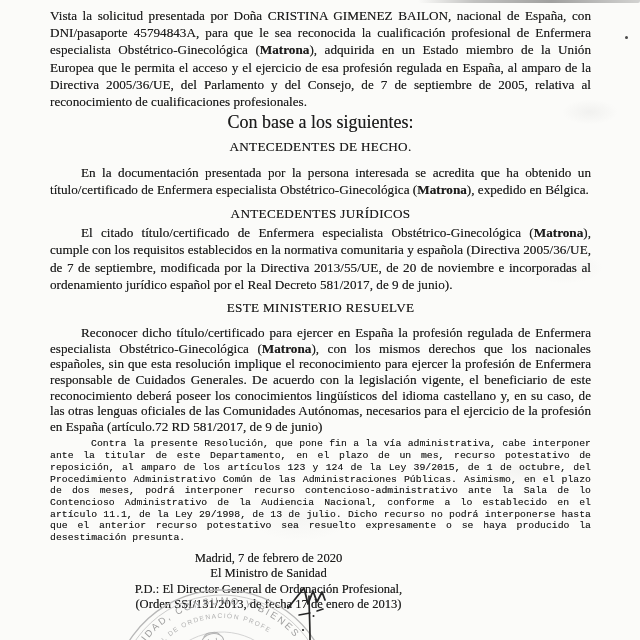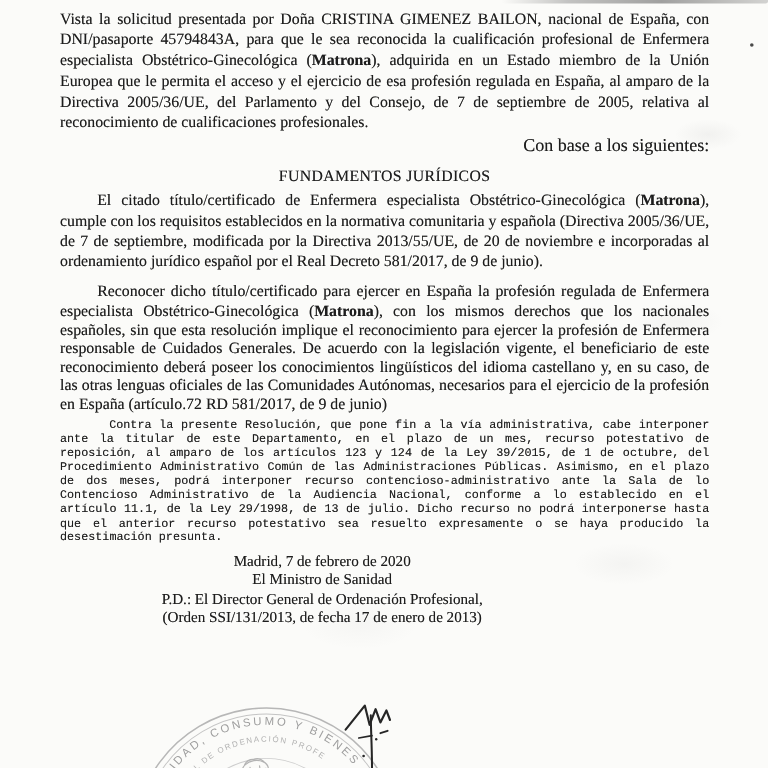--- a/index.html
+++ b/index.html
@@ -36,21 +36,21 @@
     position: absolute; left: 50px; top: 0; width: 541px;
   }
   .body-par {
     margin: 0; font-size: 13.2px; line-height: 17.2px;
     text-align: justify; text-shadow: 0 0 0.5px rgba(20,20,20,0.55);
   }
   .indent { text-indent: 31px; }
   .b { font-weight: bold; }
   .par-intro { margin-top: 7px; }
   .lead-in {
-    margin: 4px 0 0 0; font-size: 15px; line-height: 17.2px; text-align: right;
+    margin: 4px 0 0 0; font-size: 18px; line-height: 17.2px; text-align: center;
     text-shadow: 0 0 0.5px rgba(20,20,20,0.55);
   }
   .heading {
     margin: 0; font-size: 13.2px; line-height: 17.2px; font-weight: normal;
     text-align: center; letter-spacing: 0.3px;
     text-shadow: 0 0 0.5px rgba(20,20,20,0.55);
   }
   .h-hechos { margin-top: 7px; }
   .par-hechos { margin-top: 8px; }
   .h-fundamentos { margin-top: 7px; }
@@ -80,26 +80,29 @@
   <div class="noise"></div>
   <div class="artifact-top"></div>
   <div class="artifact-speck"></div>
 
   <div class="text-col">
 
     <p class="body-par par-intro"><span>Vista la solicitud presentada por Doña CRISTINA GIMENEZ BAILON, nacional de España, con DNI/pasaporte 45794843A, para que le sea reconocida la cualificación profesional de Enfermera especialista Obstétrico-Ginecológica (</span><span class="b">Matrona</span><span>), adquirida en un Estado miembro de la Unión Europea que le permita el acceso y el ejercicio de esa profesión regulada en España, al amparo de la Directiva 2005/36/UE, del Parlamento y del Consejo, de 7 de septiembre de 2005, relativa al reconocimiento de cualificaciones profesionales.</span></p>
 
     <p class="lead-in">Con base a los siguientes:</p>
 
+    <p class="heading h-hechos">ANTECEDENTES DE HECHO.</p>
 
+    <p class="body-par indent par-hechos"><span>En la documentación presentada por la persona interesada se acredita que ha obtenido un título/certificado de Enfermera especialista Obstétrico-Ginecológica (</span><span class="b">Matrona</span><span>), expedido en Bélgica.</span></p>
 
-    <p class="heading h-fundamentos">FUNDAMENTOS JURÍDICOS</p>
+    <p class="heading h-fundamentos">ANTECEDENTES JURÍDICOS</p>
 
     <p class="body-par indent par-fundamentos"><span>El citado título/certificado de Enfermera especialista Obstétrico-Ginecológica (</span><span class="b">Matrona</span><span>), cumple con los requisitos establecidos en la normativa comunitaria y española (Directiva 2005/36/UE, de 7 de septiembre, modificada por la Directiva 2013/55/UE, de 20 de noviembre e incorporadas al ordenamiento jurídico español por el Real Decreto 581/2017, de 9 de junio).</span></p>
 
+    <p class="heading h-resuelve">ESTE MINISTERIO RESUELVE</p>
 
     <p class="body-par indent par-resuelve"><span>Reconocer dicho título/certificado para ejercer en España la profesión regulada de Enfermera especialista Obstétrico-Ginecológica (</span><span class="b">Matrona</span><span>), con los mismos derechos que los nacionales españoles, sin que esta resolución  implique el reconocimiento para ejercer la profesión de Enfermera responsable de Cuidados Generales. De acuerdo con la legislación vigente, el beneficiario de este reconocimiento deberá poseer los conocimientos lingüísticos del idioma castellano y, en su caso, de las otras lenguas oficiales de las Comunidades Autónomas, necesarios para el ejercicio de la profesión en España (artículo.72 RD 581/2017, de 9 de junio)</span></p>
 
     <p class="notice">Contra la presente Resolución, que pone fin a la vía administrativa, cabe interponer ante la titular de este Departamento, en el plazo de un mes, recurso potestativo de reposición, al amparo de los artículos 123 y 124 de la Ley 39/2015, de 1 de octubre, del Procedimiento Administrativo Común de las Administraciones Públicas. Asimismo, en el plazo de dos meses, podrá interponer recurso contencioso-administrativo ante la Sala de lo Contencioso Administrativo de la Audiencia Nacional, conforme a lo establecido en el artículo 11.1, de la Ley 29/1998, de 13 de julio. Dicho recurso no podrá interponerse hasta que el anterior recurso potestativo sea resuelto expresamente o se haya producido la desestimación presunta.</p>
 
     <div class="signoff">
       <div>Madrid, 7 de febrero de 2020</div>
       <div>El Ministro de Sanidad</div>
       <div>P.D.: El Director General de Ordenación Profesional,</div>
       <div>(Orden SSI/131/2013, de fecha 17 de enero de 2013)</div>

